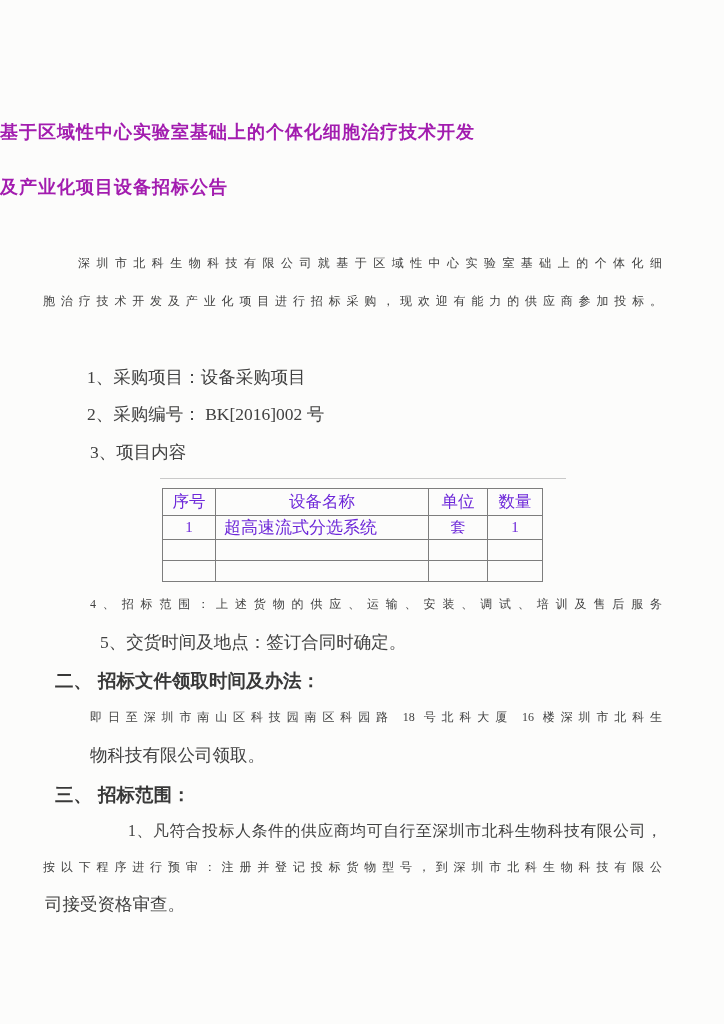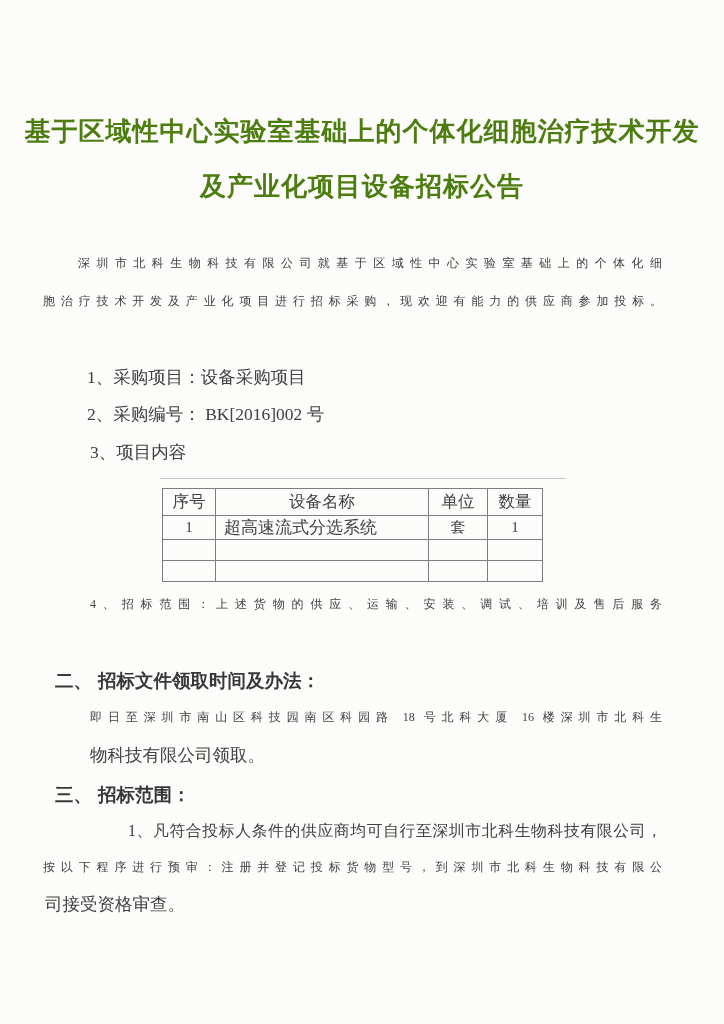--- a/index.html
+++ b/index.html
@@ -3,32 +3,32 @@
 <meta charset="utf-8">
 <style>
   html,body{margin:0;padding:0;background:#fbfbfa;}
   .page{
     position:relative;width:724px;height:1024px;margin:0 auto;
     background:#fcfcfb;overflow:hidden;
     font-family:"Liberation Serif","DejaVu Serif",serif;
     color:#414141;
   }
   .ln{position:absolute;line-height:25px;font-size:17.5px;white-space:nowrap;}
-  .title{left:0;right:0;text-align:center;font-size:26px;font-weight:bold;
-         letter-spacing:1px;color:#4d7c0f;white-space:nowrap;line-height:30px;}
+  .title{left:0;right:0;text-align:left;font-size:18px;font-weight:bold;
+         letter-spacing:1px;color:#a21caf;white-space:nowrap;line-height:30px;}
   .just{white-space:normal;text-align:justify;text-align-last:justify;
         font-size:12px;overflow:hidden;max-height:26px;}
   .head{left:55px;font-weight:bold;font-size:18.5px;color:#383838;}
   .head .secno{display:inline-block;margin-right:6px;}
   .ghost{position:absolute;left:160px;top:478px;width:406px;height:1px;
          background:#c9c9c9;}
   table.equip{
     position:absolute;left:162px;top:488px;width:380px;height:92px;
     border-collapse:collapse;table-layout:fixed;
-    font-family:"Liberation Serif","DejaVu Serif",serif;color:#404040;
+    font-family:"Liberation Serif","DejaVu Serif",serif;color:#6d28d9;
   }
   table.equip th,table.equip td{
     border:1px solid #7d7d7d;padding:0;text-align:center;vertical-align:middle;
     font-weight:normal;overflow:hidden;
   }
   table.equip th{font-size:16.5px;height:26px;}
   table.equip td{font-size:15px;height:20px;}
   table.equip td.dev{text-align:left;padding-left:8px;font-size:17px;}
 </style>
 </head>
@@ -78,20 +78,21 @@
     <tr style="height:21px">
       <td></td>
       <td class="dev"></td>
       <td></td>
       <td></td>
     </tr>
   </tbody>
     </table>
 
   <div class="ln just" style="top:592px;left:90px;right:62px">4、招标范围：上述货物的供应、运输、安装、调试、培训及售后服务</div>
+  <div class="ln" style="top:630px;left:100px">5、交货时间及地点：签订合同时确定。</div>
 
   <div class="ln head" style="top:669px">
     <span class="secno">二、</span><span>招标文件领取时间及办法：</span>
   </div>
 
   <div class="ln just" style="top:705px;left:90px;right:62px">即日至深圳市南山区科技园南区科园路 18 号北科大厦 16 楼深圳市北科生</div>
   <div class="ln" style="top:743px;left:90px">物科技有限公司领取。</div>
 
   <div class="ln head" style="top:783px">
     <span class="secno">三、</span><span>招标范围：</span>

